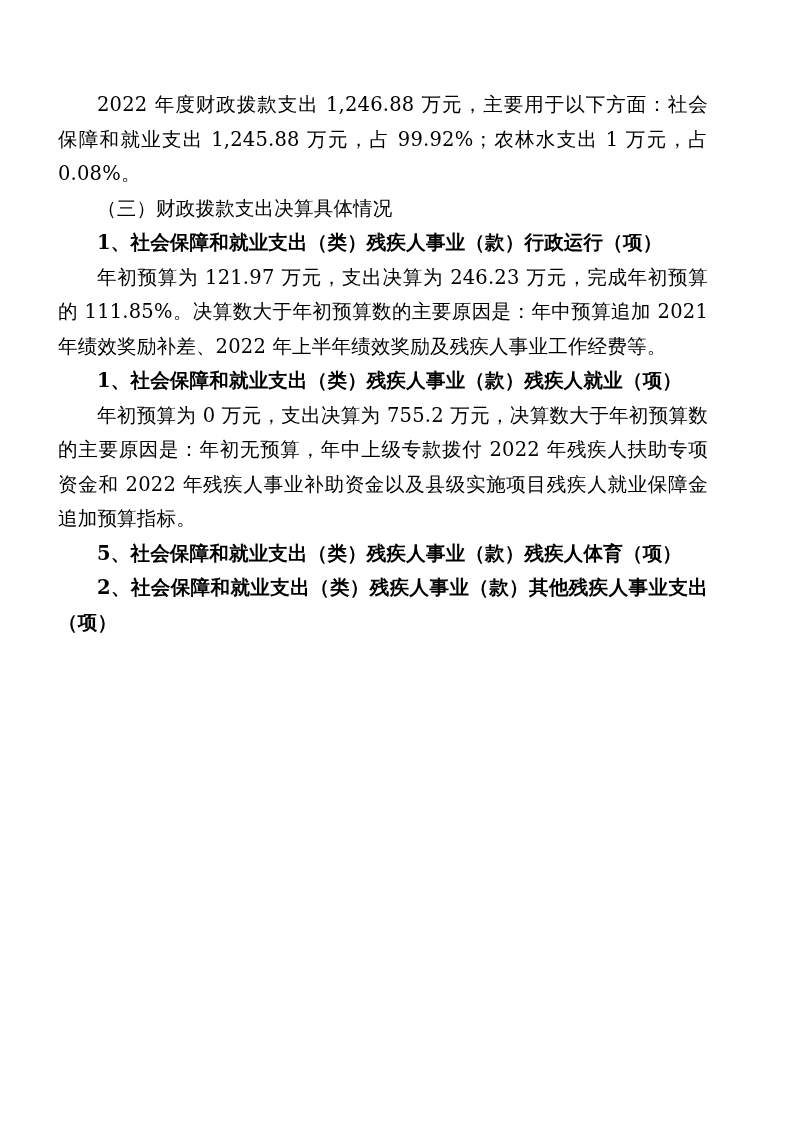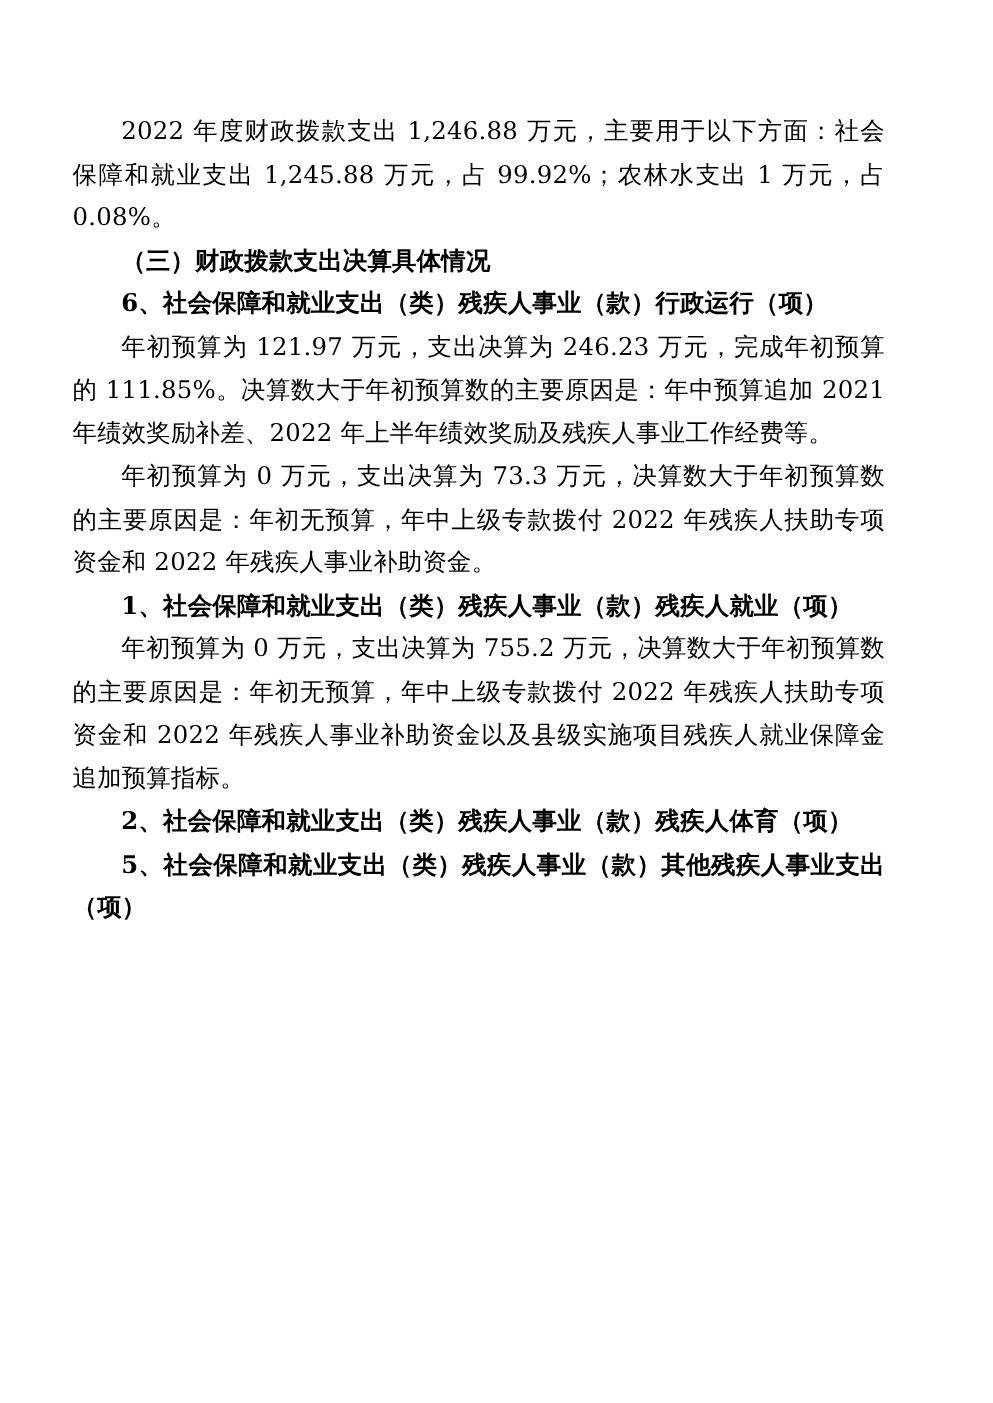--- a/index.html
+++ b/index.html
@@ -27,39 +27,38 @@
   }
   p {
     margin: 0;
     font-size: 19.5px;
     line-height: 34.5px;
     text-align: justify;
     text-justify: inter-ideograph;
     letter-spacing: 0.2px;
   }
   .heading {
-    font-weight: bold;
+    font-weight: normal;
     text-indent: 2em;
   }
   .subheading {
     font-weight: bold;
     text-indent: 2em;
   }
   .para {
     text-indent: 2em;
   }
 </style>
 </head>
 <body>
 
 <div class="page">
   <div class="doc-body">
     <p class="para">2022 年度财政拨款支出 1,246.88 万元，主要用于以下方面：社会保障和就业支出 1,245.88 万元，占 99.92%；农林水支出 1 万元，占 0.08%。</p>
     <p class="heading">（三）财政拨款支出决算具体情况</p>
-    <p class="subheading">6、社会保障和就业支出（类）残疾人事业（款）行政运行（项）</p>
+    <p class="subheading">1、社会保障和就业支出（类）残疾人事业（款）行政运行（项）</p>
     <p class="para">年初预算为 121.97 万元，支出决算为 246.23 万元，完成年初预算的 111.85%。决算数大于年初预算数的主要原因是：年中预算追加 2021 年绩效奖励补差、2022 年上半年绩效奖励及残疾人事业工作经费等。</p>
-    <p class="para">年初预算为 0 万元，支出决算为 73.3 万元，决算数大于年初预算数的主要原因是：年初无预算，年中上级专款拨付 2022 年残疾人扶助专项资金和 2022 年残疾人事业补助资金。</p>
     <p class="subheading">1、社会保障和就业支出（类）残疾人事业（款）残疾人就业（项）</p>
     <p class="para">年初预算为 0 万元，支出决算为 755.2 万元，决算数大于年初预算数的主要原因是：年初无预算，年中上级专款拨付 2022 年残疾人扶助专项资金和 2022 年残疾人事业补助资金以及县级实施项目残疾人就业保障金追加预算指标。</p>
-    <p class="subheading">2、社会保障和就业支出（类）残疾人事业（款）残疾人体育（项）</p>
-    <p class="subheading">5、社会保障和就业支出（类）残疾人事业（款）其他残疾人事业支出（项）</p>
+    <p class="subheading">5、社会保障和就业支出（类）残疾人事业（款）残疾人体育（项）</p>
+    <p class="subheading">2、社会保障和就业支出（类）残疾人事业（款）其他残疾人事业支出（项）</p>
   </div>
 </div>
 
 </body></html>

